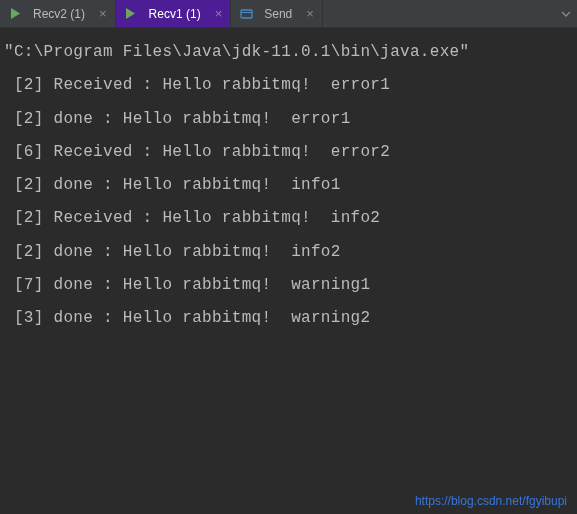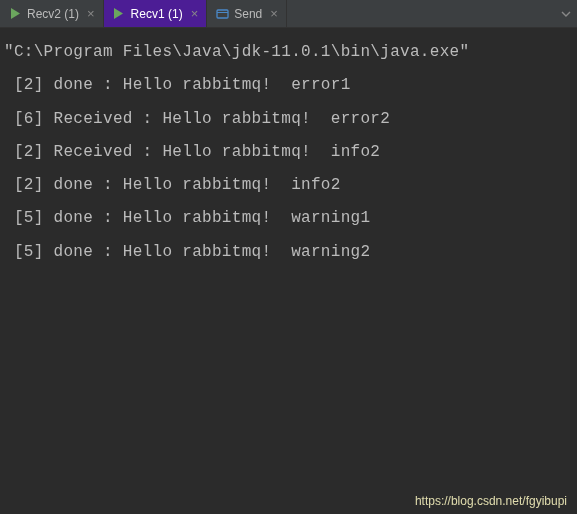--- a/index.html
+++ b/index.html
@@ -18,21 +18,21 @@
       align-items: stretch;
       border-bottom: 1px solid #323232;
     }
     .tab {
       display: flex;
       align-items: center;
       padding: 0 8px;
       font-size: 12px;
       color: #bbbbbb;
       border-right: 1px solid #323232;
-      gap: 5px;
+      gap: 11px;
       cursor: pointer;
       font-family: "Segoe UI", sans-serif;
     }
     .tab.active {
       background: #4c1d95;
       color: #ffffff;
     }
     .tab-icon {
       width: 14px;
       height: 14px;
@@ -68,21 +68,21 @@
       font-family: Consolas, "Courier New", monospace;
     }
     .cmd-line {
       color: #bbbbbb;
     }
     .watermark {
       position: absolute;
       bottom: 6px;
       right: 10px;
       font-size: 12px;
-      color: #fef9c3;
+      color: #3b82f6;
       font-family: "Segoe UI", sans-serif;
       opacity: 0.85;
     }
   </style>
 </head>
 <body>
 
 <div class="tab-bar">
   <div class="tab">
     <span class="tab-icon">
@@ -114,21 +114,23 @@
   </div>
   <div class="dropdown-area">
     <svg width="10" height="10" viewBox="0 0 10 10">
         <path d="M1 3 L5 7 L9 3" fill="none" stroke="#888" stroke-width="1.4"></path>
       </svg>
   </div>
 </div>
 
 <div class="console">
   <div class="console-line cmd-line">"C:\Program Files\Java\jdk-11.0.1\bin\java.exe"</div>
+  <div class="console-line"> [2] Received : Hello rabbitmq!  error1</div>
   <div class="console-line"> [2] done : Hello rabbitmq!  error1</div>
   <div class="console-line"> [6] Received : Hello rabbitmq!  error2</div>
+  <div class="console-line"> [2] done : Hello rabbitmq!  info1</div>
   <div class="console-line"> [2] Received : Hello rabbitmq!  info2</div>
   <div class="console-line"> [2] done : Hello rabbitmq!  info2</div>
-  <div class="console-line"> [5] done : Hello rabbitmq!  warning1</div>
-  <div class="console-line"> [5] done : Hello rabbitmq!  warning2</div>
+  <div class="console-line"> [7] done : Hello rabbitmq!  warning1</div>
+  <div class="console-line"> [3] done : Hello rabbitmq!  warning2</div>
 </div>
 
 <div class="watermark">https://blog.csdn.net/fgyibupi</div>
 
 </body></html>

